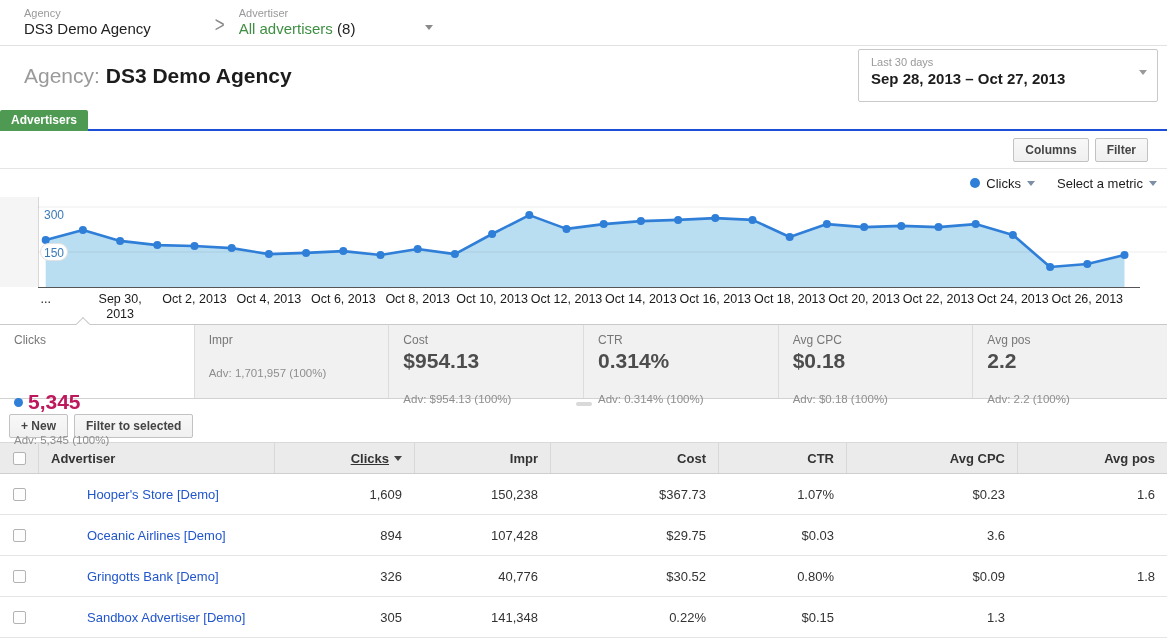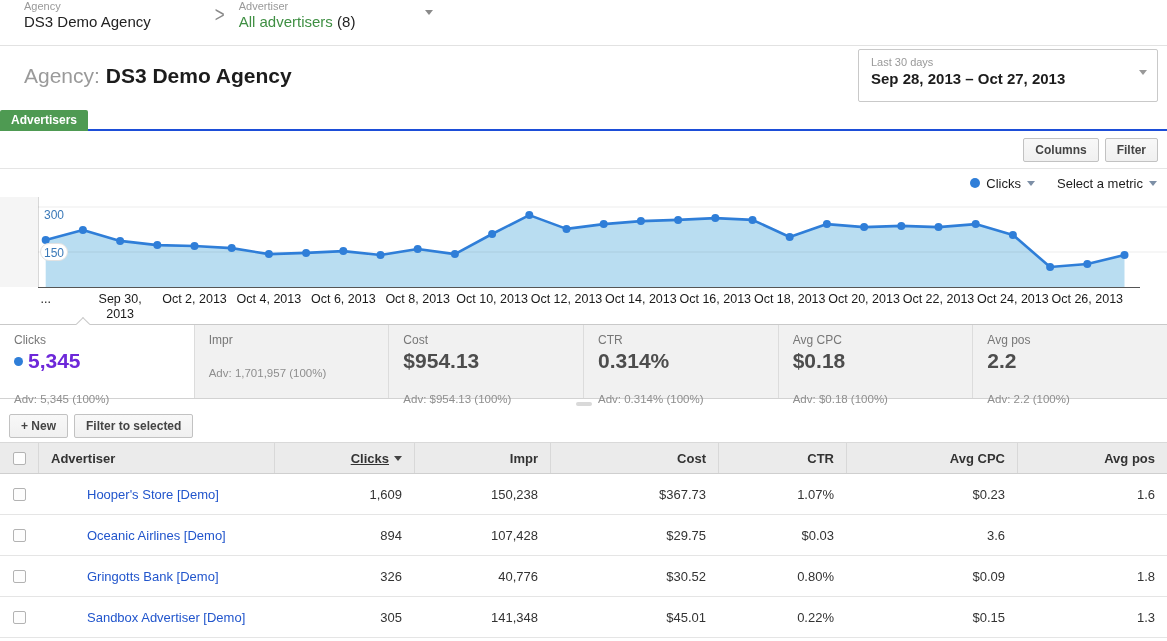--- a/index.html
+++ b/index.html
@@ -1,20 +1,20 @@
 <!DOCTYPE html>
 <html><head>
 <meta charset="utf-8">
 <style>
   * { box-sizing: border-box; margin: 0; padding: 0; }
   html,body { width:1167px; height:641px; overflow:hidden; background:#fff;
     font-family:"Liberation Sans","DejaVu Sans",sans-serif; color:#222; }
 
   
-  .crumb-bar { height:46px; display:flex; align-items:flex-start; padding-left:24px;
+  .crumb-bar { height:46px; display:flex; align-items:center; padding-left:24px;
     border-bottom:1px solid #e2e2e2; background:#fff; }
   .crumb { display:flex; flex-direction:column; justify-content:center; }
   .crumb-label { font-size:11px; color:#999; line-height:13px; }
   .crumb-value { font-size:15px; color:#222; line-height:18px; }
   .crumb-gt { color:#8a8a8a; font-size:17px; margin:6px 14px 0 64px; transform:scaleY(1.25); }
   .crumb-link { color:#3f8f43; }
   .crumb-count { color:#222; }
   .tri { width:0; height:0; border-left:4px solid transparent; border-right:4px solid transparent;
     border-top:5px solid #8a8a8a; display:inline-block; }
   .crumb-caret { margin:10px 0 0 70px; }
@@ -30,21 +30,21 @@
   .date-range { font-size:15px; font-weight:bold; color:#1c1c1c; line-height:19px; }
   .date-caret { position:absolute; right:10px; top:20px; border-top-color:#999; }
 
   
   .tab-strip { height:21px; border-bottom:2px solid #1d4ed8; padding-left:0; }
   .tab { display:inline-block; background:#4e9a52; color:#fff; font-size:12px; font-weight:bold;
     padding:3px 11px 4px; border-radius:2px 2px 0 0; cursor:pointer; }
 
   
   .toolbar-row { height:38px; display:flex; justify-content:flex-end; align-items:center;
-    gap:6px; padding-right:9px; border-bottom:1px solid #e5e5e5; }
+    gap:6px; padding-right:19px; border-bottom:1px solid #e5e5e5; }
   .gbtn { display:inline-block; background:linear-gradient(#f8f8f8,#f0f0f0);
     border:1px solid #c2c2c2; border-radius:2px; color:#444; font-size:12px; font-weight:bold;
     padding:4px 11px; cursor:pointer; }
 
   
   .legend-row { height:28px; display:flex; justify-content:flex-end; align-items:center;
     gap:22px; padding-right:10px; font-size:13px; color:#1c1c1c; }
   .legend-item { display:flex; align-items:center; gap:6px; cursor:pointer; }
   .dot { width:10px; height:10px; border-radius:50%; background:#2f7ed8; display:inline-block; }
   .legend-item .tri { border-top-color:#7d8fa6; }
@@ -56,21 +56,21 @@
   
   .summary-row { display:flex; height:75px; border-top:1px solid #c9c9c9; border-bottom:1px solid #d2d2d2; }
   .card { flex:1 1 0; background:#f1f1f1; border-right:1px solid #dcdcdc; padding:8px 0 0 14px;
     position:relative; cursor:pointer; }
   .card:last-child { border-right:none; }
   .card.selected { background:#fff; }
   .card.selected .notch { position:absolute; top:-6px; left:78px; width:10px; height:10px;
     background:#fff; border-left:1px solid #c9c9c9; border-top:1px solid #c9c9c9; transform:rotate(45deg); }
   .card-label { font-size:12px; color:#777; line-height:15px; }
   .card-value { font-size:21px; font-weight:bold; color:#4d4d4d; line-height:26px; display:flex; align-items:center; gap:5px; }
-  .card.selected .card-value { color:#6d28d9; }
+  .card.selected .card-value { color:#be185d;margin-top:41px; }
   .card-value .dot { width:9px; height:9px; }
   .card-sub { font-size:11.5px; color:#8e8e8e; margin-top:19px; }
 
   
   .resize-strip { height:10px; display:flex; justify-content:center; align-items:center; }
   .resize-handle { width:16px; height:4px; background:#d9d9d9; border-radius:2px; cursor:row-resize; }
 
   
   .actions-row { height:33px; display:flex; align-items:center; gap:6px; padding-left:9px; }
 
@@ -310,17 +310,16 @@
 
 <div class="grid trow">
   <div class="td first">
       <span class="cbx"></span>
     </div>
   <div class="td adv">
       <a>Sandbox Advertiser [Demo]</a>
     </div>
   <div class="td">305</div>
   <div class="td">141,348</div>
-  <div class="td">$45.01</div>
   <div class="td">0.22%</div>
   <div class="td">$0.15</div>
   <div class="td">1.3</div>
 </div>
 
 </body></html>

